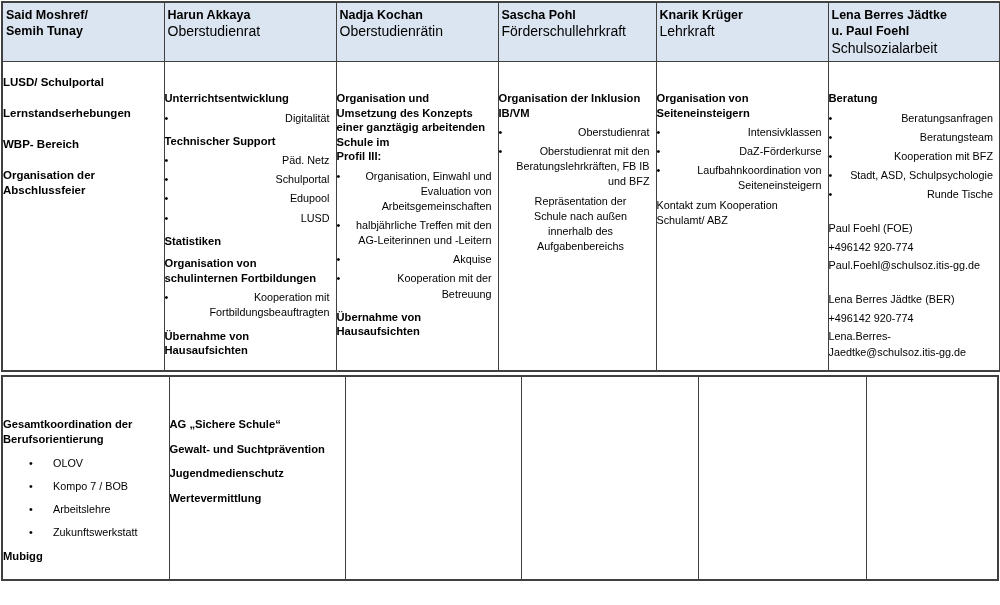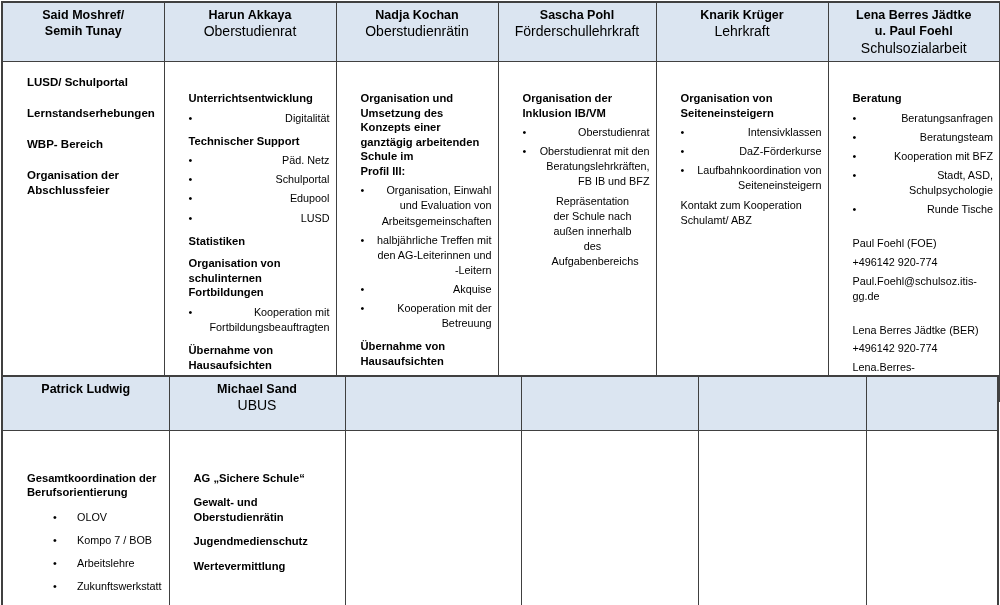--- a/index.html
+++ b/index.html
@@ -21,34 +21,34 @@
   .doc-table th, .doc-table td {
     border: 1px solid #404040;
     vertical-align: top;
     overflow: hidden;
   }
   .top-table    { top: 1px;   left: 1px; width: 998px; }
   .bottom-table { top: 375px; left: 1px; width: 996px; }
 
   .hcell {
     background: #dbe5f1;
-    text-align: center;
+    text-align: left;
     vertical-align: middle;
     padding: 4px 3px;
     font-weight: normal;
   }
   .top-table    .hrow { height: 52px; }
   .top-table    .brow { height: 298px; }
   .bottom-table .hrow { height: 54px; }
   .bottom-table .brow { height: 172px; }
 
   .name { font-size: 12.5px; font-weight: 700; line-height: 1.3; white-space: pre-line; }
   .role { font-size: 14px; line-height: 1.25; }
 
-  .bcell { padding: 13px 6px 6px 24px; }
+  .bcell { padding: 13px 6px 6px 0; }
   .bottom-table .bcell { padding-top: 24px; }
 
   .blk { font-size: 10.8px; }
   .blk-heading {
     font-weight: 700; font-size: 11.2px; line-height: 1.3;
     margin: 8px 0 5px; white-space: pre-line;
   }
   .blk-heading:first-child { margin-top: 16px; }
   .top-table td.col-first .blk-heading { margin: 0 0 16px; font-size: 11.5px; }
   .bottom-table .blk-heading { margin-bottom: 10px; }
@@ -234,34 +234,20 @@
   <table class="doc-table bottom-table">
     <colgroup>
       <col style="width:167px">
         <col style="width:176px">
         <col style="width:176px">
       <col style="width:177px">
         <col style="width:168px">
         <col style="width:132px">
     </colgroup>
     <tbody>
-        <tr class="hrow">
-      <th class="hcell">
-        <div class="name">Patrick Ludwig</div>
-        <div class="role"></div>
-      </th>
-      <th class="hcell">
-        <div class="name">Michael Sand</div>
-        <div class="role">UBUS</div>
-      </th>
-      <th class="hcell"></th>
-      <th class="hcell"></th>
-      <th class="hcell"></th>
-      <th class="hcell"></th>
-    </tr>
     <tr class="brow">
       <td class="bcell">
             <div class="blk blk-heading">Gesamtkoordination der Berufsorientierung</div>
             <div class="blk blk-bullet-tab">
               <span class="dot">•</span>
               <span class="btx">OLOV</span>
             </div>
             <div class="blk blk-bullet-tab">
               <span class="dot">•</span>
               <span class="btx">Kompo 7 / BOB</span>
@@ -271,21 +257,21 @@
               <span class="btx">Arbeitslehre</span>
             </div>
             <div class="blk blk-bullet-tab">
               <span class="dot">•</span>
               <span class="btx">Zukunftswerkstatt</span>
             </div>
             <div class="blk blk-heading">Mubigg</div>
           </td>
       <td class="bcell">
             <div class="blk blk-heading">AG „Sichere Schule“</div>
-            <div class="blk blk-heading">Gewalt- und Oberstudienrätin</div>
+            <div class="blk blk-heading">Gewalt- und Suchtprävention</div>
             <div class="blk blk-heading">Jugendmedienschutz</div>
             <div class="blk blk-heading">Wertevermittlung</div>
           </td>
       <td class="bcell"></td>
       <td class="bcell"></td>
       <td class="bcell"></td>
       <td class="bcell"></td>
     </tr>
   </tbody>
     </table>

